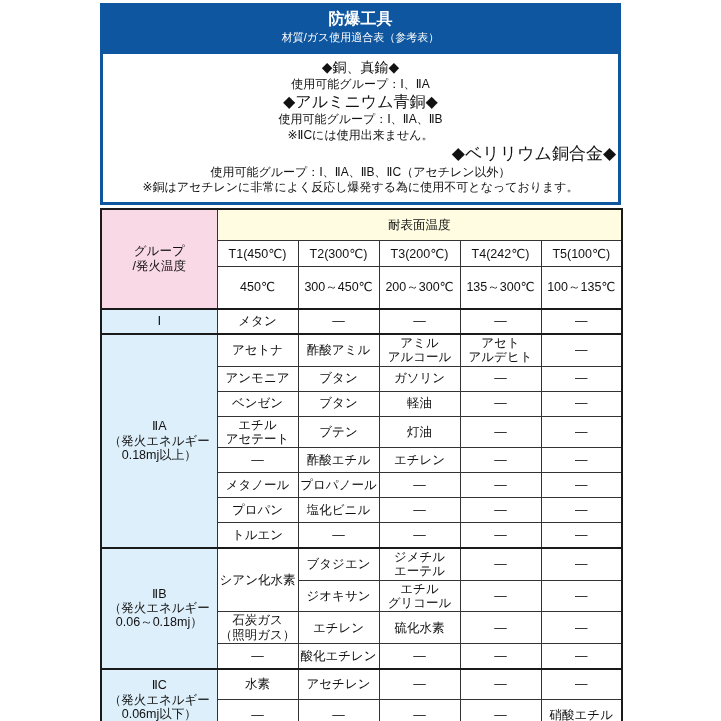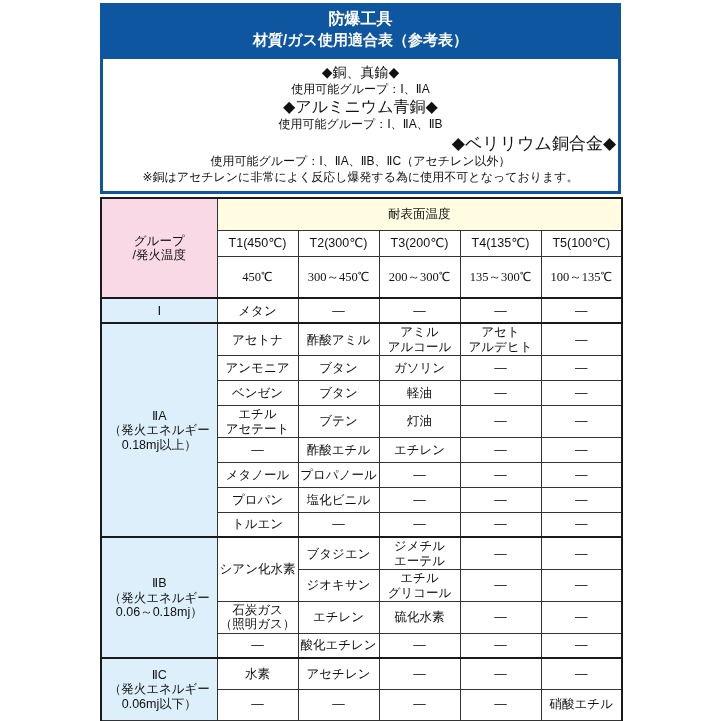--- a/index.html
+++ b/index.html
@@ -20,21 +20,21 @@
   }
   .content{
     width:521px;margin:0 auto;padding-top:3px;
   }
   
   .title-block{
     background:var(--blue);color:#ffffff;text-align:center;
     padding:6px 0 7px 0;
   }
   .title-line1{font-size:16px;font-weight:bold;line-height:1.3;}
-  .title-line2{font-size:15px;font-weight:bold;line-height:1.3;}
+  .title-line2{font-size:11px;font-weight:normal;line-height:1.3;}
   
   .info-box{
     border:3px solid var(--blue);background:#ffffff;
     text-align:center;padding:5px 2px 6px 2px;color:#111;
   }
   .mat-head{font-weight:normal;line-height:1.25;}
   .mat-head.h1{font-size:14px;}
   .mat-head.h2{font-size:16px;}
   .mat-head.h3{font-size:17px;text-align:right;}
   .mat-line{font-size:12px;line-height:1.3;}
@@ -49,21 +49,21 @@
     font-size:12.5px;font-weight:normal;
     text-align:center;vertical-align:middle;
     white-space:pre-line;line-height:1.15;
     padding:1px 1px;overflow:hidden;
   }
   col.c-label{width:116px;}
   col.c-t{width:81px;}
   th.corner{background:var(--pink);font-size:13px;}
   th.temp-span{background:var(--yellow);font-size:13px;height:32px;}
   tr.h-tclass{height:26px;}
-  tr.h-trange{height:42px;font-family:Liberation Serif, serif;}
+  tr.h-trange{height:42px;}
   td.group-label{background:var(--lightblue);font-size:12.5px;}
   tr.r{height:25px;}
   tr.r.tall{height:31px;}
   tr.group-first td{border-top:2px solid var(--border-strong);}
   td.footnote{
     text-align:left;font-size:12.5px;line-height:1.4;
     padding:3px 4px;border-top:2px solid var(--border-strong);
     white-space:pre-line;
   }
 </style>
@@ -76,20 +76,21 @@
     <div class="title-block">
       <div class="title-line1">防爆工具</div>
       <div class="title-line2">材質/ガス使用適合表（参考表）</div>
     </div>
 
     <div class="info-box">
       <div class="mat-head h1">◆銅、真鍮◆</div>
       <div class="mat-line">使用可能グループ：Ⅰ、ⅡA</div>
       <div class="mat-head h2">◆アルミニウム青銅◆</div>
       <div class="mat-line">使用可能グループ：Ⅰ、ⅡA、ⅡB</div>
+      <div class="mat-line">※ⅡCには使用出来ません。</div>
       <div class="mat-head h3">◆ベリリウム銅合金◆</div>
       <div class="mat-line">使用可能グループ：Ⅰ、ⅡA、ⅡB、ⅡC（アセチレン以外）</div>
       <div class="mat-line">※銅はアセチレンに非常によく反応し爆発する為に使用不可となっております。</div>
     </div>
 
     <table class="compat">
       <colgroup>
         <col class="c-label">
           <col class="c-t">
           <col class="c-t">
@@ -100,21 +101,21 @@
       <thead>
         <tr>
           <th class="corner" rowspan="3">グループ
 /発火温度</th>
           <th class="temp-span" colspan="5">耐表面温度</th>
         </tr>
         <tr class="h-tclass">
           <th>T1(450℃)</th>
           <th>T2(300℃)</th>
           <th>T3(200℃)</th>
-          <th>T4(135℃)</th>
+          <th>T4(242℃)</th>
           <th>T5(100℃)</th>
         </tr>
         <tr class="h-trange">
           <th>450℃</th>
           <th>300～450℃</th>
           <th>200～300℃</th>
           <th>135～300℃</th>
           <th>100～135℃</th>
         </tr>
       </thead>

